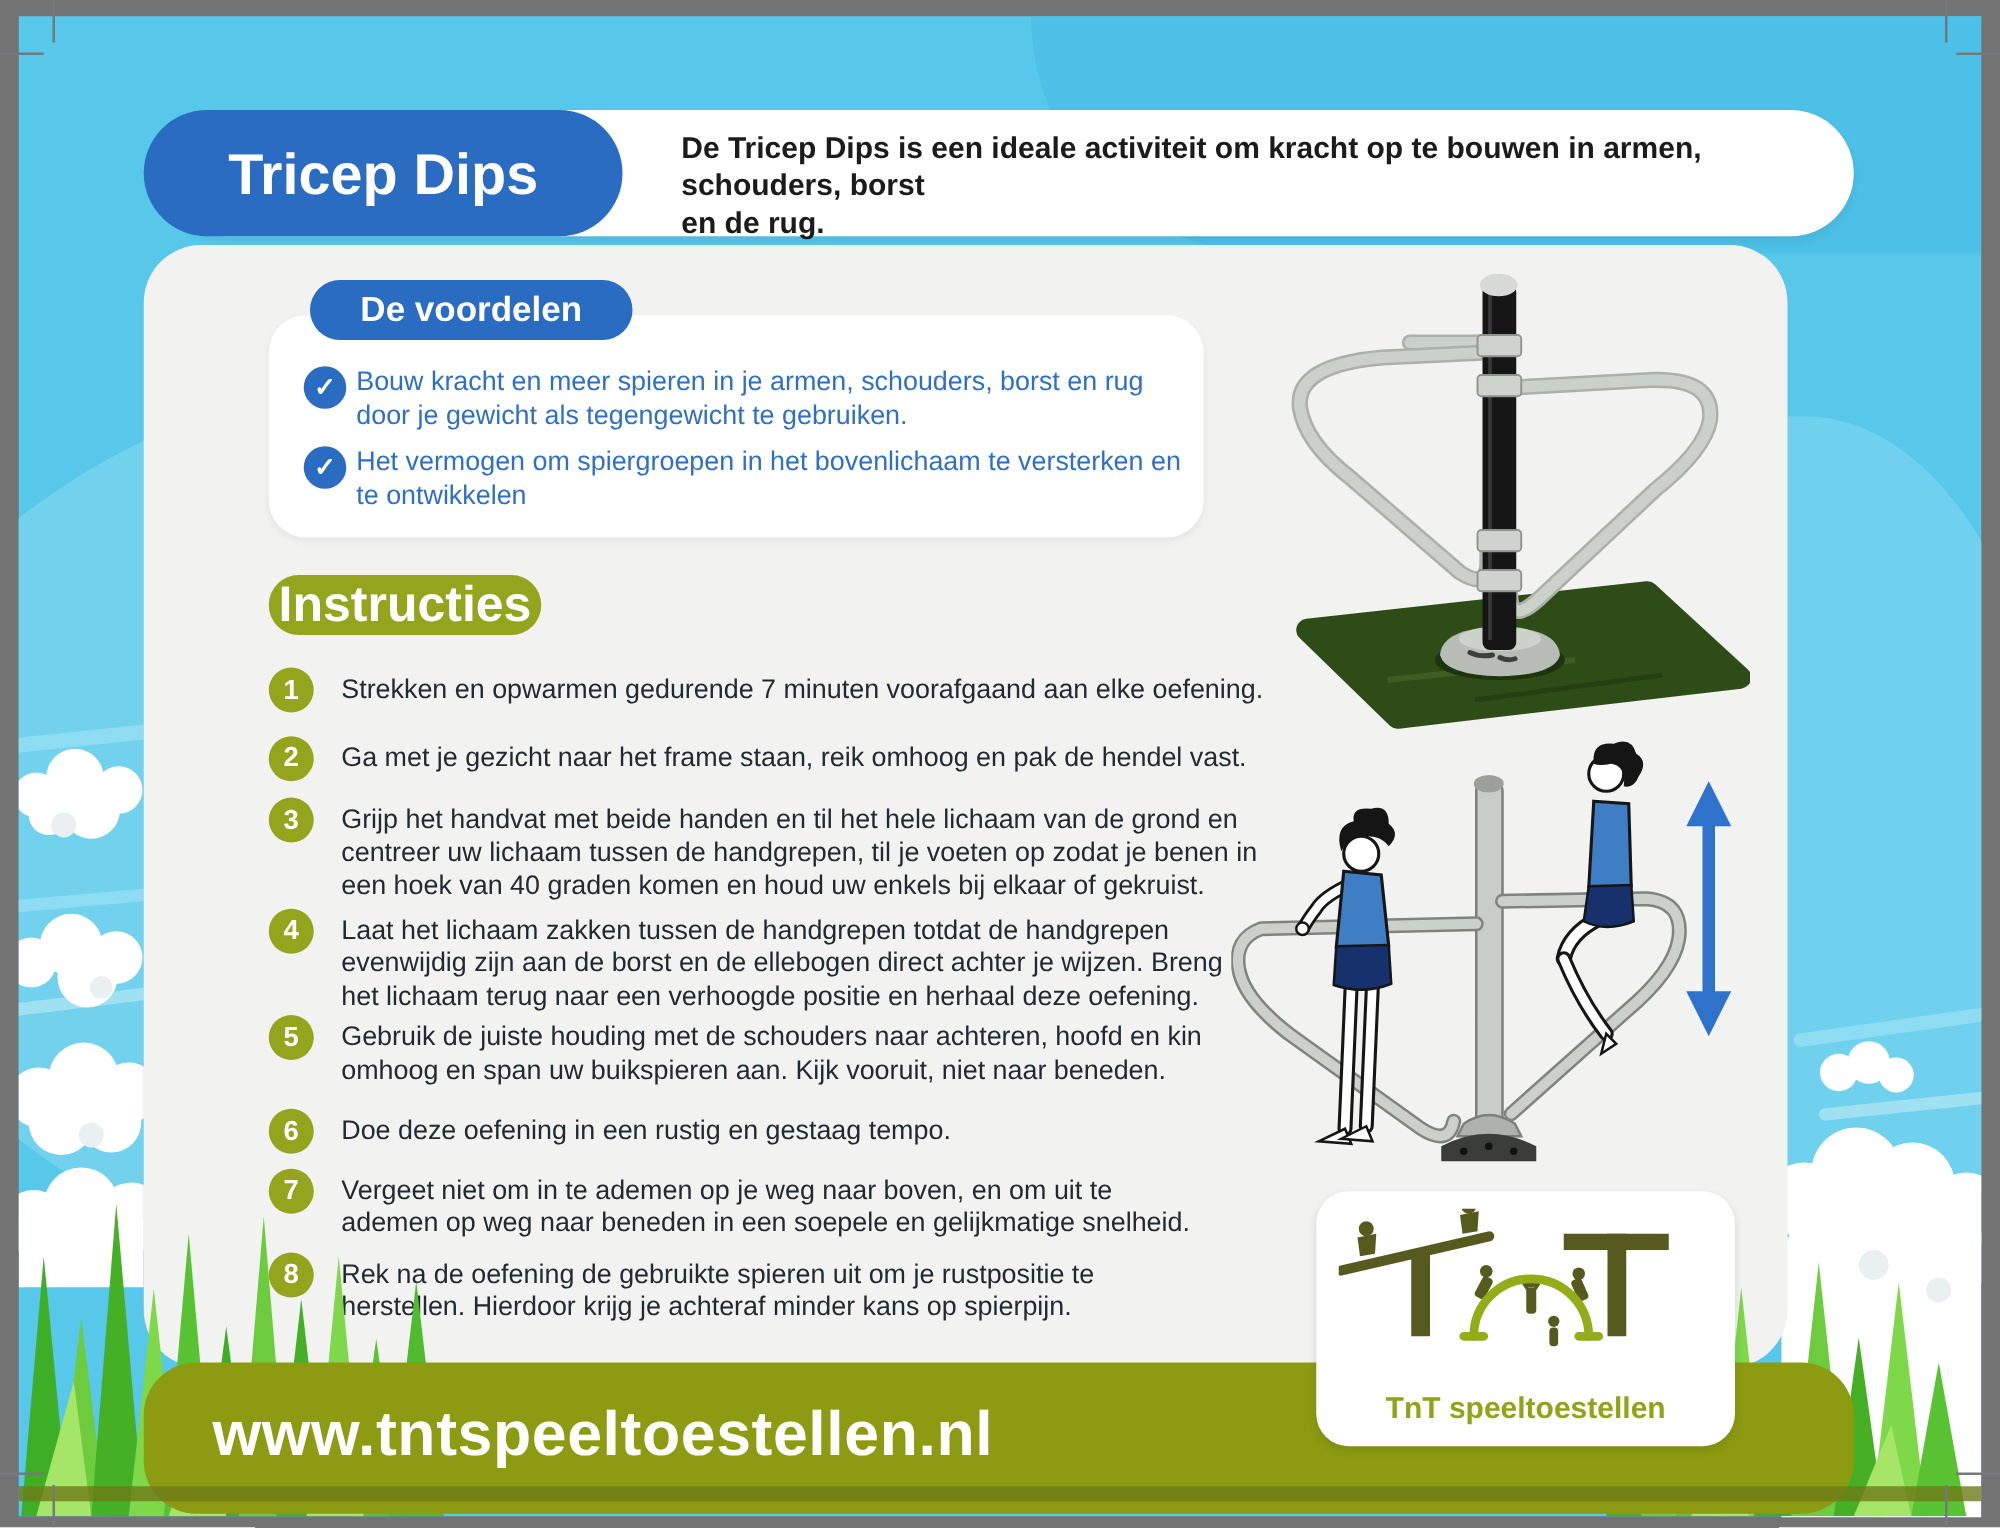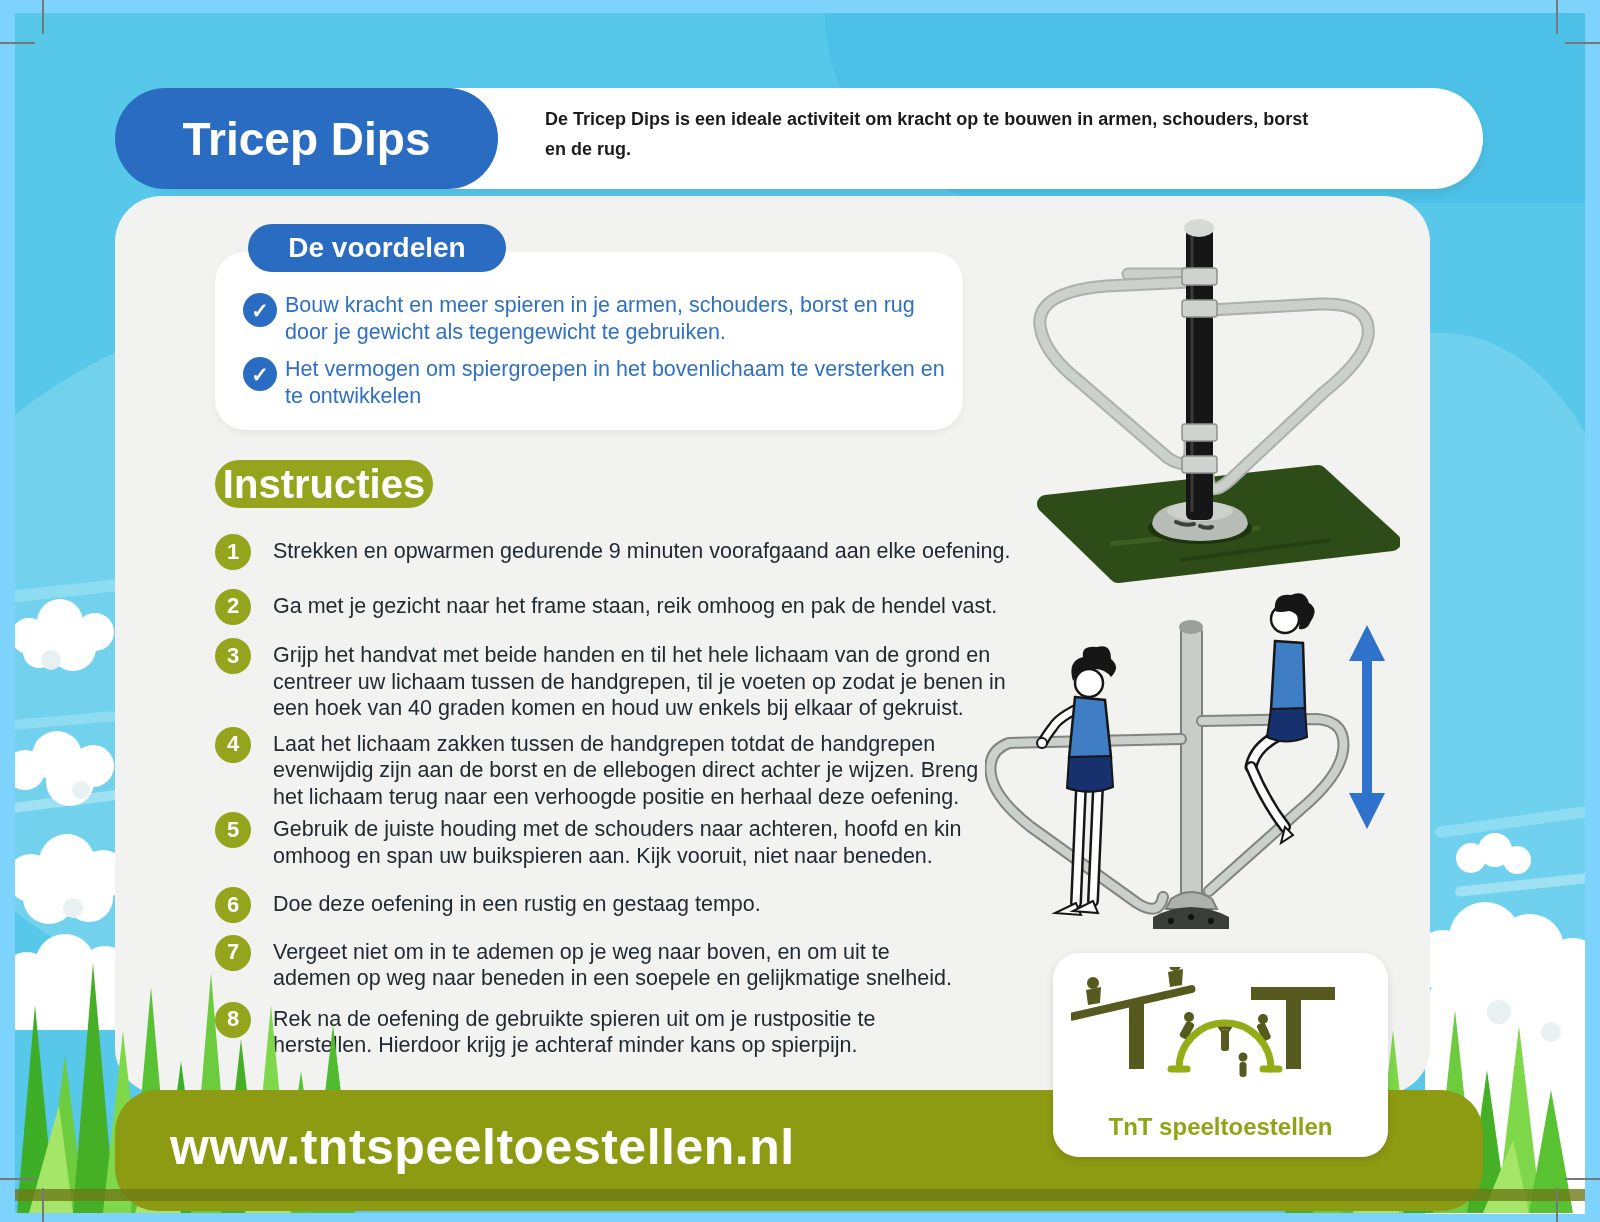--- a/index.html
+++ b/index.html
@@ -1,32 +1,32 @@
 <!DOCTYPE html>
 <html><head>
 <meta charset="utf-8">
 <style>
   html,body{margin:0;padding:0;background:#fff;}
-  #page{position:relative;width:1600px;height:1222px;background:#7dd3fc;overflow:hidden;
+  #page{position:relative;width:1600px;height:1222px;background:#737373;overflow:hidden;
         font-family:"Liberation Sans",sans-serif;}
   .pre{white-space:pre-line;}
   
   #poster{position:absolute;left:15px;top:13px;width:1570px;height:1200px;background:#57c7ea;overflow:hidden;}
   .sky-dark{position:absolute;right:0;top:0;width:760px;height:190px;background:#4cc0e6;border-radius:0 0 0 260px;}
   .sky-light1{position:absolute;left:-120px;top:240px;width:1540px;height:820px;background:#72d2ee;border-radius:45%;}
   .sky-light2{position:absolute;right:-60px;top:320px;width:420px;height:720px;background:#6fd1ee;border-radius:48%;}
   
   .crop{position:absolute;background:#75797c;}
   
   #main-card{position:absolute;left:115px;top:196px;width:1315px;height:898px;background:#f2f2f0;border-radius:46px;}
   #header-bar{position:absolute;left:130px;top:88px;width:1353px;height:101px;background:#ffffff;border-radius:51px;
               box-shadow:0 4px 8px rgba(0,0,0,.07);}
   #title-pill{position:absolute;left:115px;top:88px;width:383px;height:101px;background:#2a6cc1;border-radius:51px;
               display:flex;align-items:center;justify-content:center;color:#fff;font-size:46px;font-weight:bold;}
-  #header-desc{position:absolute;left:545px;top:104px;width:900px;font-size:18px;font-weight:bold;color:#1b1b1b;line-height:30px;}
+  #header-desc{position:absolute;left:545px;top:104px;width:900px;font-size:24px;font-weight:bold;color:#1b1b1b;line-height:30px;}
   
   #benefits-card{position:absolute;left:215px;top:252px;width:748px;height:178px;background:#ffffff;border-radius:30px;
                  box-shadow:0 3px 6px rgba(0,0,0,.05);}
   #benefits-pill{position:absolute;left:248px;top:224px;width:258px;height:48px;background:#2a6cc1;border-radius:24px;
                  display:flex;align-items:center;justify-content:center;color:#fff;font-size:28px;font-weight:bold;}
   .benefit{position:relative;padding-left:70px;color:#2f70c5;font-size:21.5px;line-height:27px;}
   .benefit .chk{position:absolute;left:28px;top:1px;width:34px;height:34px;border-radius:50%;background:#2a6cc1;
                 color:#fff;font-size:21px;font-weight:bold;display:flex;align-items:center;justify-content:center;}
   #benefit-1{position:absolute;left:0;top:40px;width:748px;}
   #benefit-2{position:absolute;left:0;top:104px;width:748px;}
@@ -135,21 +135,21 @@
   <div id="benefits-pill">
     <span>De voordelen</span>
   </div>
 
   <div id="instr-pill">
     <span>Instructies</span>
   </div>
   <div id="instr-list">
     <div class="instr-item" style="margin-bottom:28px;">
       <span class="num">1</span>
-      <span class="pre">Strekken en opwarmen gedurende 9 minuten voorafgaand aan elke oefening.</span>
+      <span class="pre">Strekken en opwarmen gedurende 7 minuten voorafgaand aan elke oefening.</span>
     </div>
     <div class="instr-item" style="margin-bottom:23px;">
       <span class="num">2</span>
       <span class="pre">Ga met je gezicht naar het frame staan, reik omhoog en pak de hendel vast.</span>
     </div>
     <div class="instr-item" style="margin-bottom:9px;">
       <span class="num">3</span>
       <span class="pre">Grijp het handvat met beide handen en til het hele lichaam van de grond en
 centreer uw lichaam tussen de handgrepen, til je voeten op zodat je benen in
 een hoek van 40 graden komen en houd uw enkels bij elkaar of gekruist.</span>

